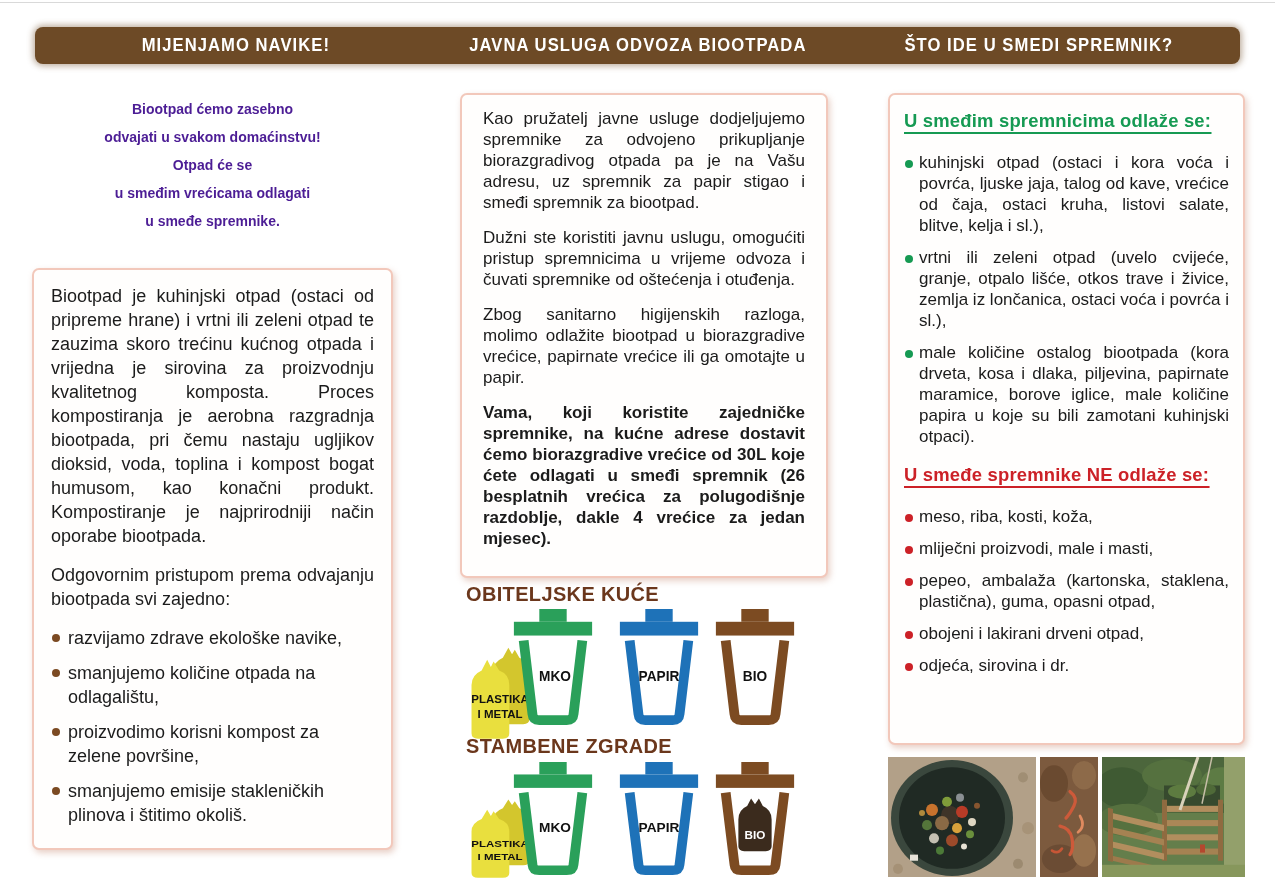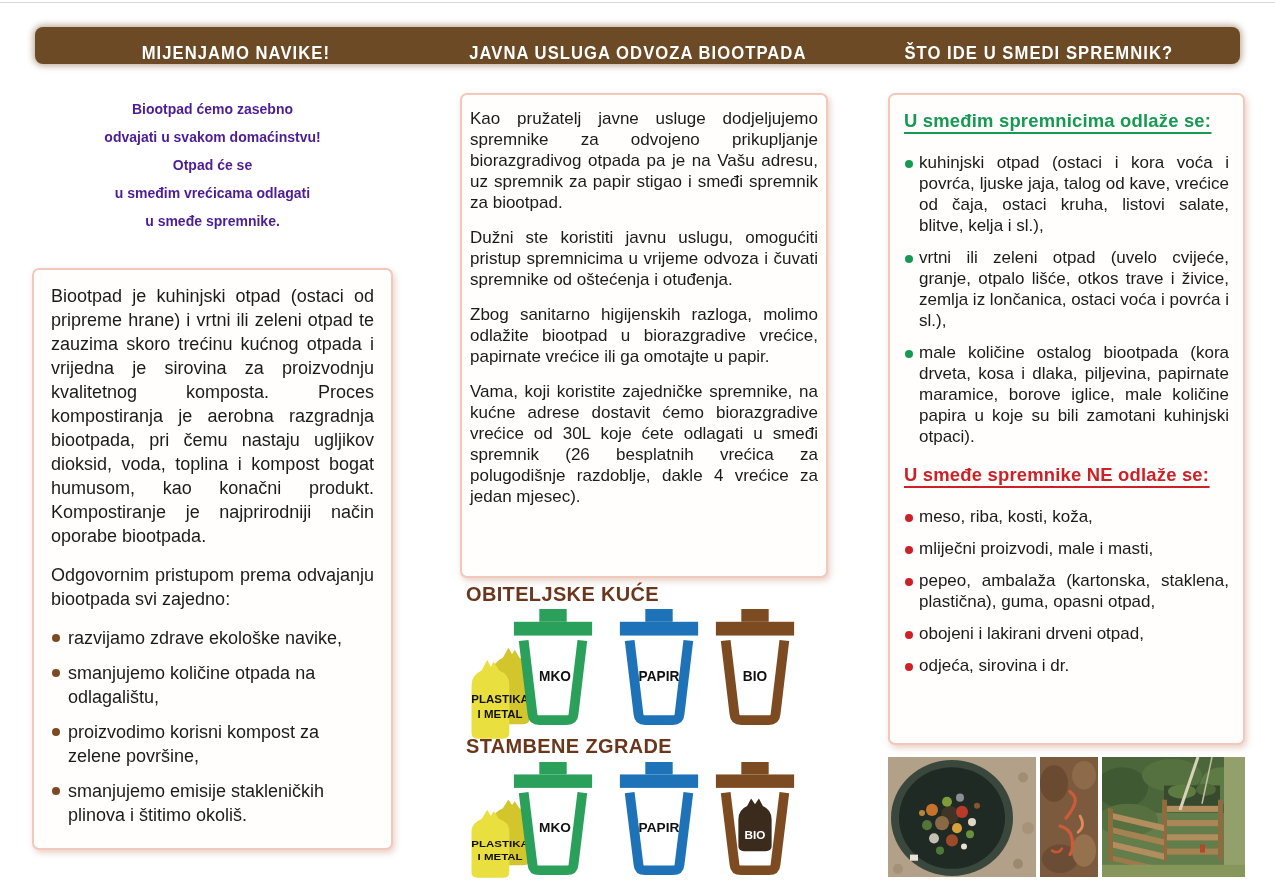--- a/index.html
+++ b/index.html
@@ -6,44 +6,44 @@
   body{
     width:1275px;height:886px;background:#ffffff;position:relative;overflow:hidden;
     font-family:"Liberation Sans", sans-serif;color:#1b1b1b;
   }
   .topline{position:absolute;top:2px;left:0;width:1275px;height:1px;background:#d9d9d9;}
   
   .header-bar{
     position:absolute;left:35px;top:27px;width:1205px;height:37px;
     background:#6d4a26;border-radius:8px;
     box-shadow:0 0 6px 2px rgba(109,74,38,.45);
-    display:flex;align-items:flex-end;
+    display:flex;align-items:center;
   }
   .hitem{flex:1;text-align:center;color:#ffffff;font-weight:bold;font-size:17.5px;
     letter-spacing:1.1px;transform:scaleX(.95);}
   
   .panel-box{
     position:absolute;background:#fffefd;border:2px solid #f2c8bb;border-radius:7px;
     box-shadow:2px 3px 6px rgba(205,150,130,.45);box-sizing:border-box;overflow:hidden;
   }
   
   .intro{
     position:absolute;left:30px;top:95px;width:365px;text-align:center;
     color:#4c1d95;font-weight:bold;font-size:14px;line-height:28px;white-space:pre-line;
   }
   #left-box{left:32px;top:268px;width:361px;height:582px;padding:14px 17px;font-size:18px;line-height:24px;}
   #left-box p{margin:0 0 15px;text-align:justify;}
   ul.dot-list{list-style:none;margin:6px 0 0;padding:0;}
   ul.dot-list li{position:relative;padding-left:17px;margin-bottom:11px;}
   ul.dot-list li::before{content:"";position:absolute;left:1px;top:8px;width:8px;height:8px;border-radius:50%;}
   #left-box li::before{background:#7b4a22;}
   
-  #middle-box{left:460px;top:93px;width:368px;height:485px;padding:13px 8px;font-size:17px;line-height:21px;}
+  #middle-box{left:460px;top:93px;width:368px;height:485px;padding:13px 21px;font-size:17px;line-height:21px;}
   #middle-box p{margin:0 0 14px;text-align:justify;}
-  #middle-box p:last-child{margin-bottom:16px;}
+  #middle-box p:last-child{margin-bottom:16px;font-weight:bold;}
   .section-title{position:absolute;color:#6b371c;font-weight:bold;font-size:21px;
     letter-spacing:.4px;transform:scaleX(.95);transform-origin:left;}
   #houses-title{left:466px;top:582px;}
   #buildings-title{left:466px;top:734px;}
   .bins-row{position:absolute;left:460px;width:375px;}
   #bins-row-1{top:609px;height:142px;}
   #bins-row-2{top:762px;height:124px;}
   .bin{position:absolute;top:0;width:88px;text-decoration:underline;}
   #bins-row-1 .bin{height:118px;}
   #bins-row-2 .bin{height:115px;}

